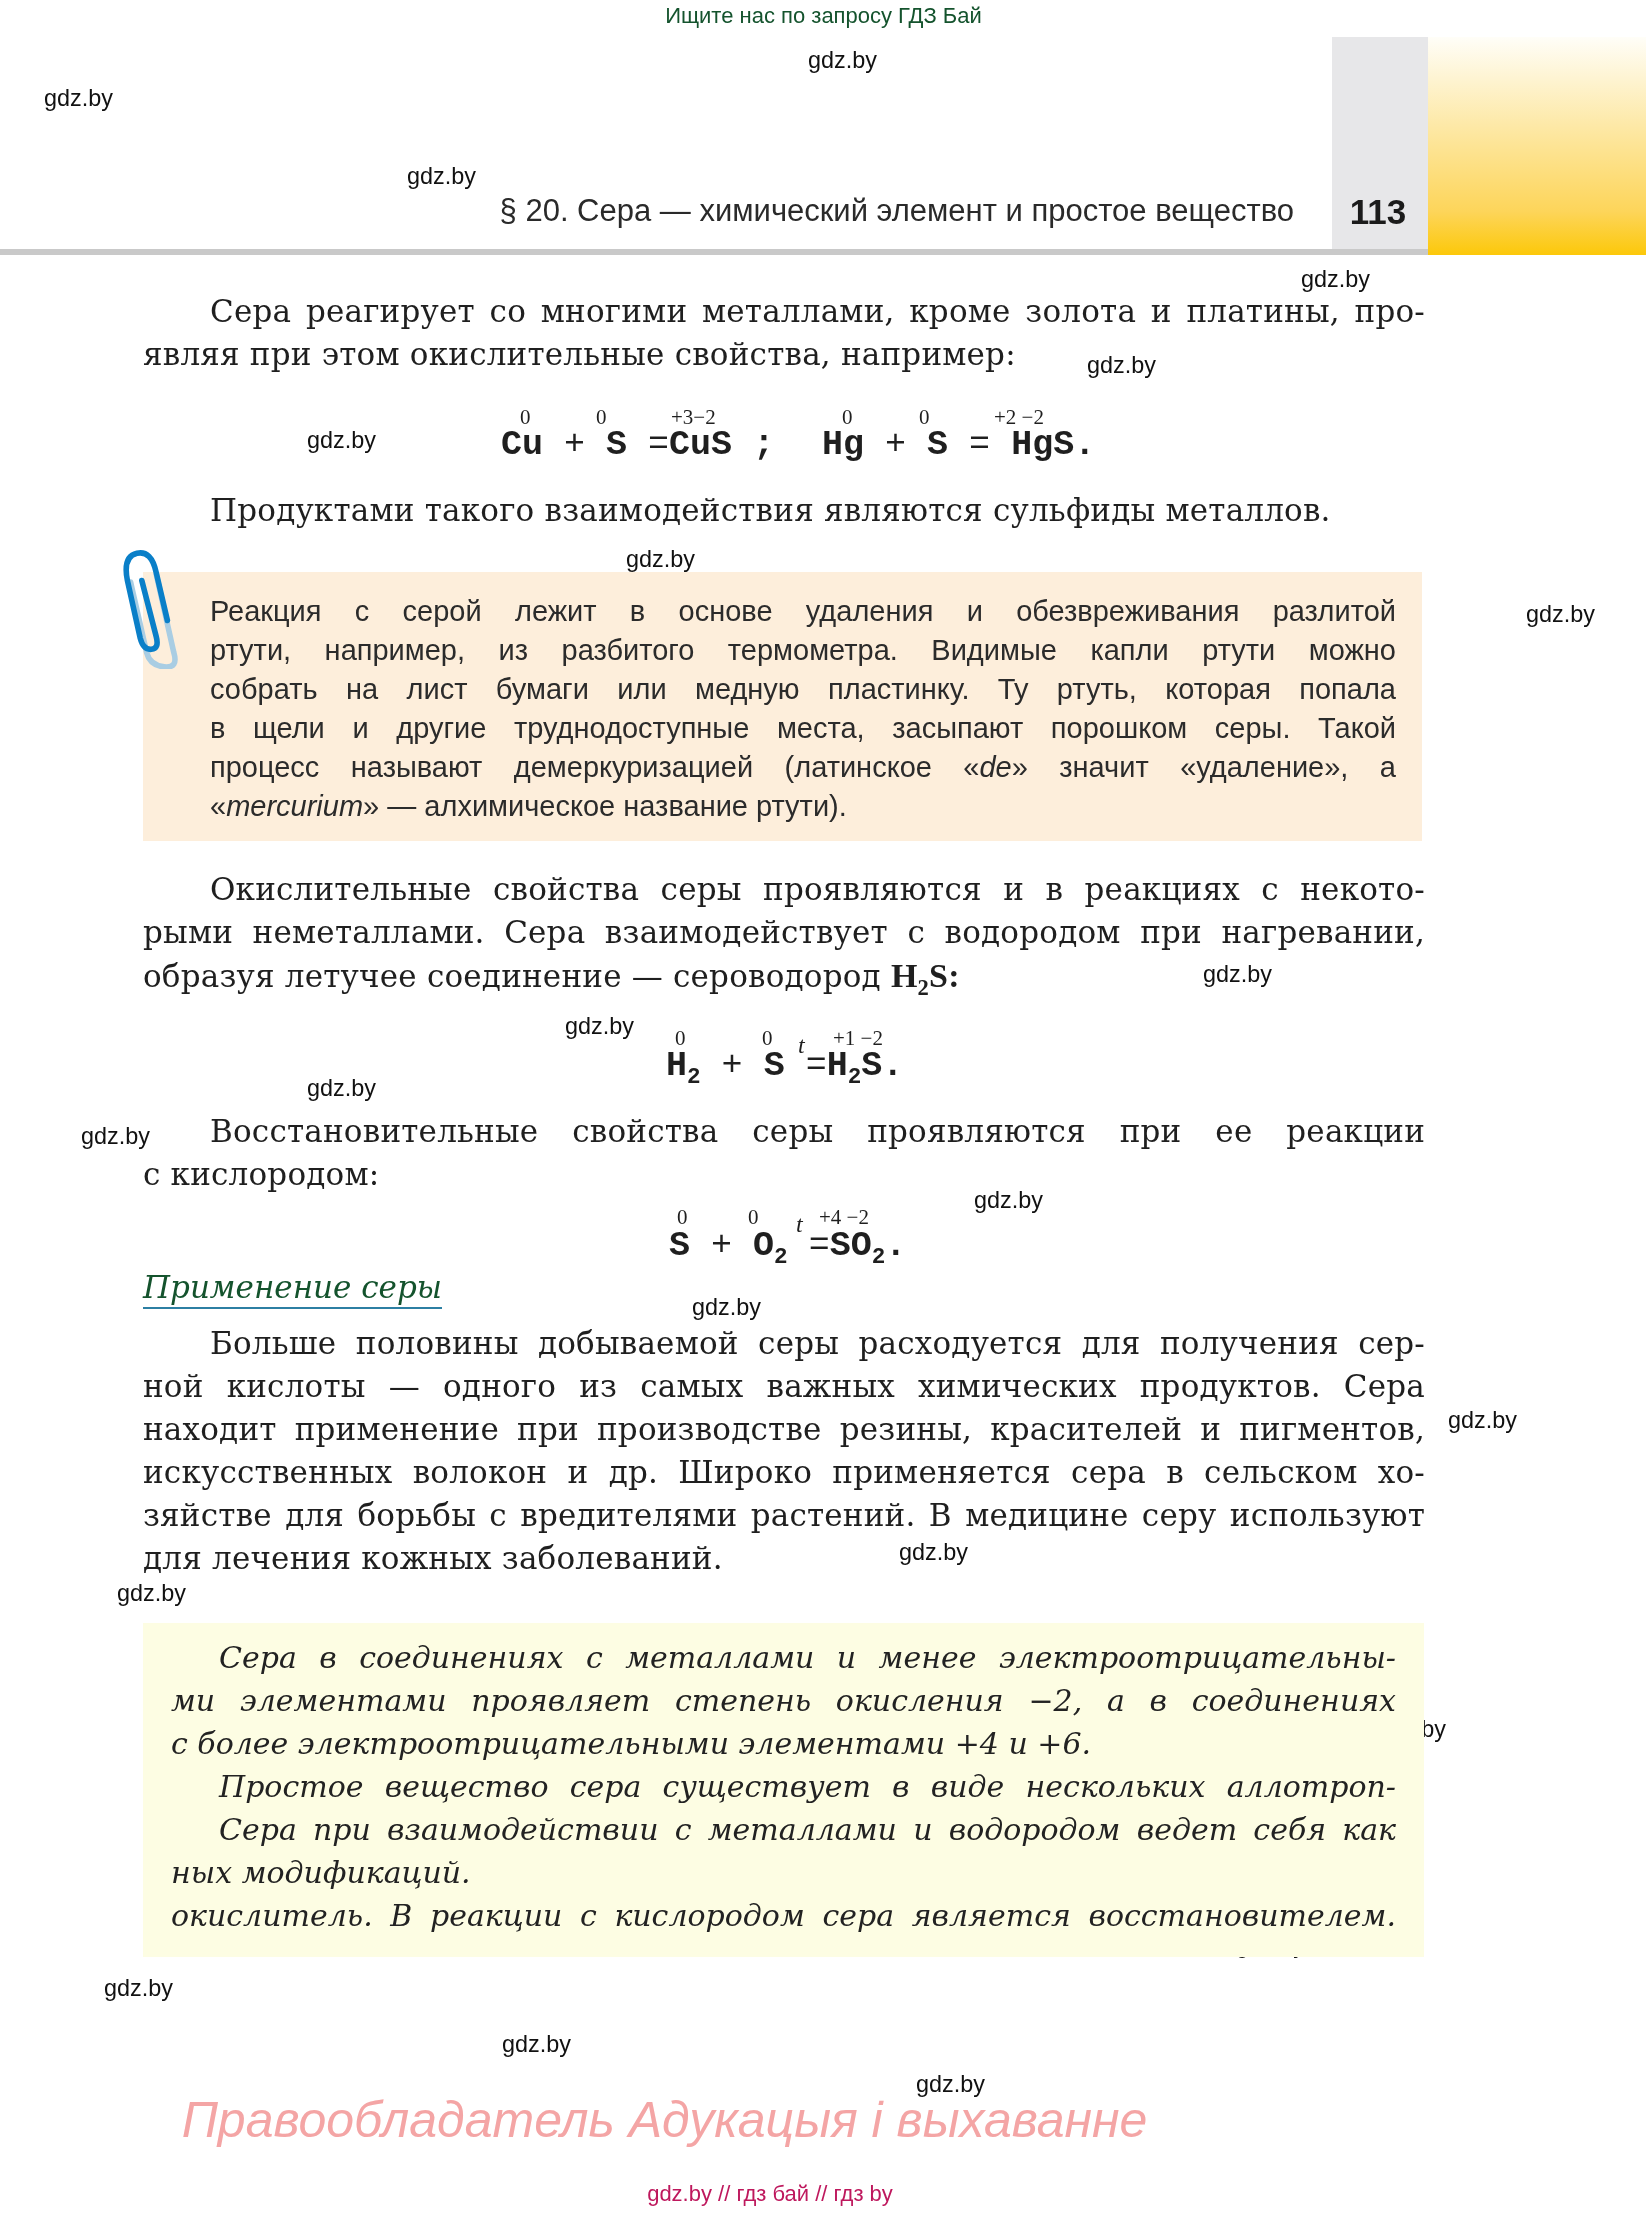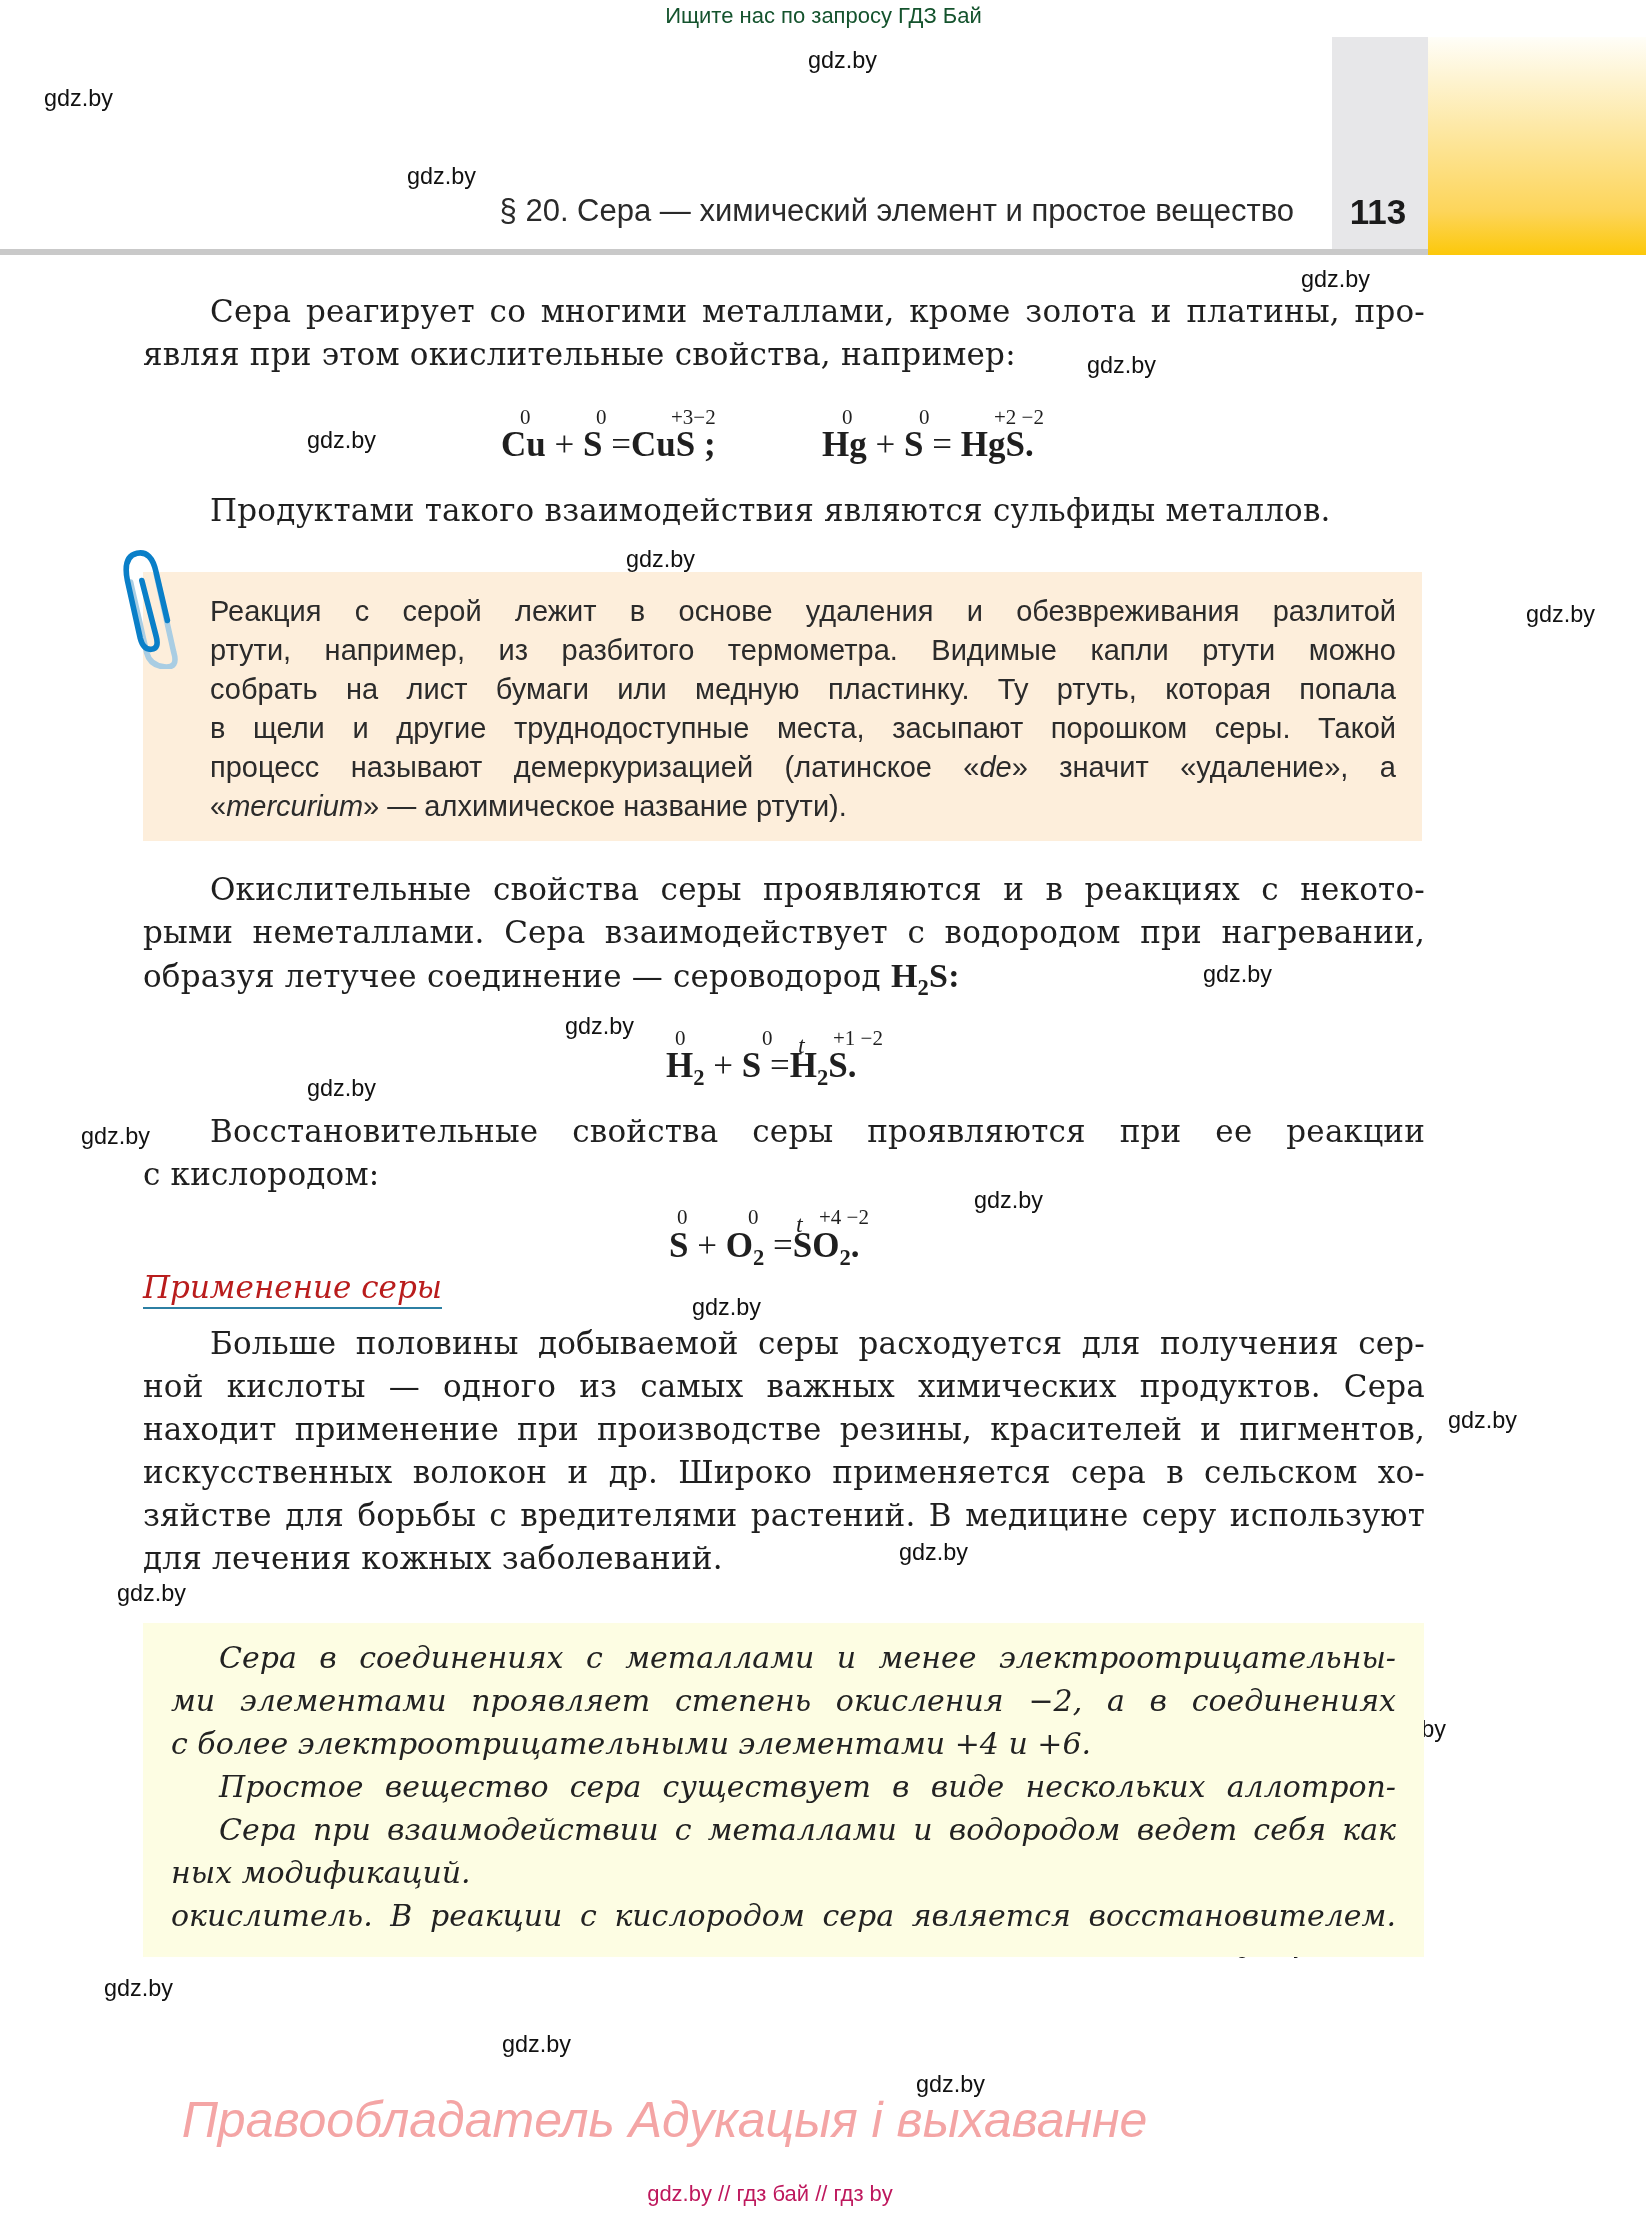--- a/index.html
+++ b/index.html
@@ -15,29 +15,29 @@
   .pn-block { position:absolute; left:1332px; top:37px; width:96px; height:212px; background:#e7e7e9; }
   .pn { position:absolute; left:1332px; top:192px; width:92px; text-align:center;
         font-family:"Liberation Sans", sans-serif; font-weight:bold; font-size:35px; color:#1b1b1b; }
   .yellow { position:absolute; left:1428px; top:37px; width:218px; height:218px;
             background:linear-gradient(to bottom, #fffef8 0%, #fde9a8 40%, #fdd55a 80%, #fcc80a 100%); }
   .para { position:absolute; left:143px; width:1282px; font-size:31px; line-height:43px;
           text-align:justify; text-align-last:left; letter-spacing:0.2px; }
   .line { display:block; white-space:nowrap; text-align:justify; text-align-last:justify; }
   .line.last { text-align-last:left; }
   .ind { padding-left:67px; }
-  .eq { position:absolute; font-family:Liberation Serif, serif; font-weight:bold; font-size:35px; white-space:nowrap; }
+  .eq { position:absolute; font-family:Liberation Mono, monospace; font-weight:bold; font-size:35px; white-space:nowrap; }
   .ox { position:absolute; font-family:"Liberation Serif", serif; font-weight:normal; font-size:21px; white-space:nowrap; }
   .op { font-weight:normal; }
   sub { font-size:22.6px; vertical-align:-8px; }
   .note-box { position:absolute; left:143px; top:572px; width:1279px; height:269px; background:#fdeedb; }
   .note-text { position:absolute; left:210px; top:592px; width:1186px; font-family:"Liberation Sans", sans-serif;
                font-size:29px; line-height:39px; color:#2b2b2b; }
   .section-h { position:absolute; left:143px; top:1269px; font-family:"DejaVu Serif", serif; font-style:italic;
-               font-size:31px; color:#b91c1c; padding-bottom:1.6px; border-bottom:2.4px solid #2c7fa3; }
+               font-size:31px; color:#14532d; padding-bottom:1.6px; border-bottom:2.4px solid #2c7fa3; }
   .sum-box { position:absolute; left:143px; top:1623px; width:1281px; height:334px; background:#fdfde3; }
   .sum-text { position:absolute; left:171px; top:1636px; width:1225px; font-family:"DejaVu Serif", serif;
               font-style:italic; font-size:30px; line-height:43px; color:#222; }
   .copyright { position:absolute; left:0; width:1329px; top:2091px; text-align:center; font-family:"Liberation Sans", sans-serif;
                font-style:italic; font-size:50px; color:#f4a5a5; }
   .footer { position:absolute; left:0; width:1540px; top:2181px; text-align:center; font-family:"Liberation Sans", sans-serif;
             font-size:22px; color:#be185d; }
 </style>
 </head>
 <body>

